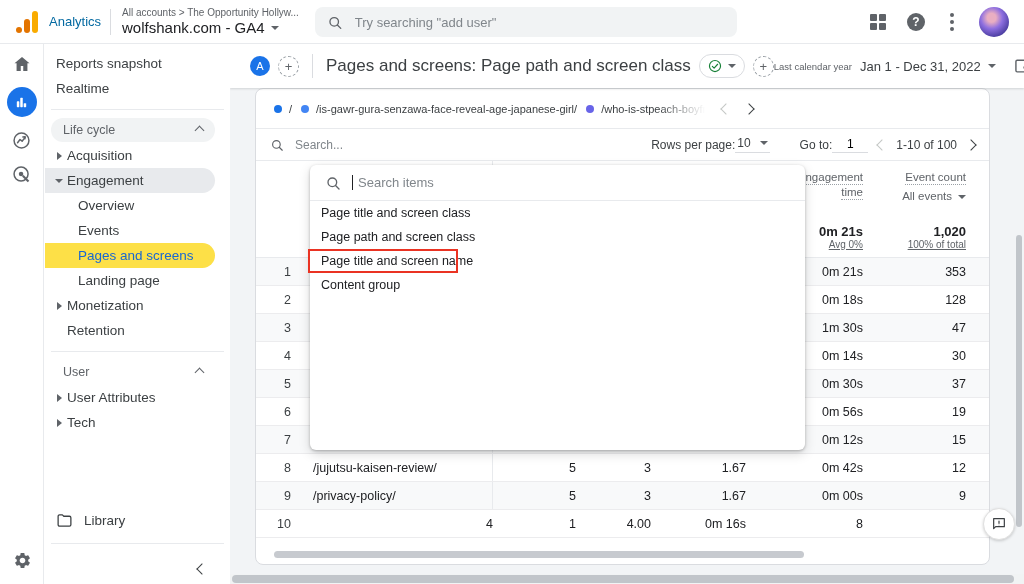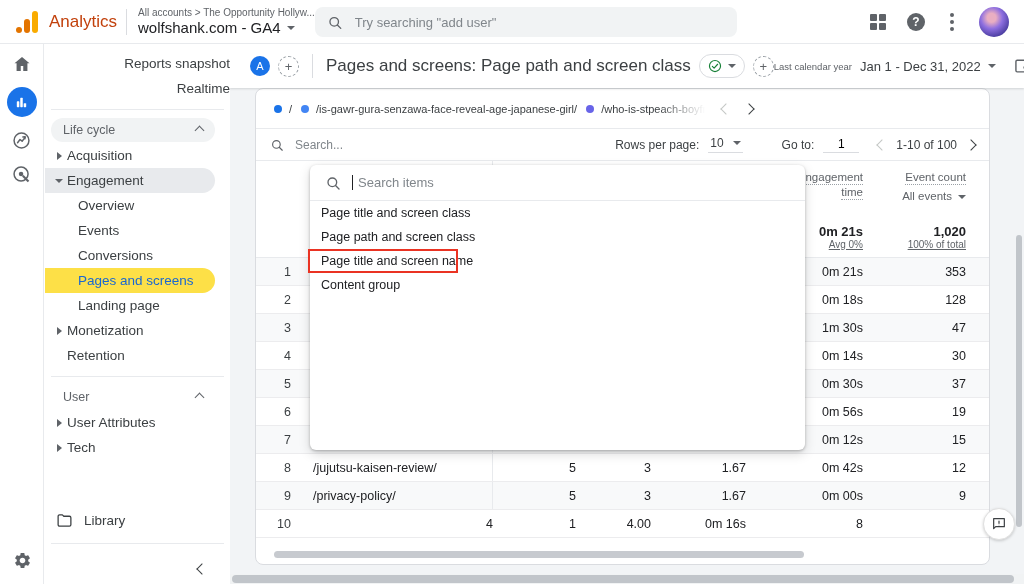--- a/index.html
+++ b/index.html
@@ -10,21 +10,21 @@
   input::placeholder{color:#80868b;}
 
   
   .appbar{position:absolute;top:0;left:0;width:100%;height:44px;background:#fff;
           border-bottom:1px solid #e8eaed;display:flex;align-items:center;z-index:40;box-sizing:border-box;}
   .logo-wrap{display:flex;align-items:center;padding-left:14px;}
   .ga-logo{position:relative;width:26px;height:24px;margin-right:9px;}
   .ga-logo .bar-tall{position:absolute;right:2px;top:1px;width:6px;height:22px;background:#f9ab00;border-radius:3px;}
   .ga-logo .bar-mid{position:absolute;left:10px;bottom:1px;width:6px;height:14px;background:#e37400;border-radius:3px;}
   .ga-logo .dotp{position:absolute;left:2px;bottom:1px;width:6px;height:6px;background:#e37400;border-radius:50%;}
-  .product-name{font-size:17px;color:#c2410c;}
+  .product-name{font-size:13px;color:#0369a1;}
   .appbar-sep{width:1px;height:26px;background:#dadce0;margin:0 11px 0 9px;}
   .property-block{display:flex;flex-direction:column;justify-content:center;line-height:1.2;}
   .breadcrumb{font-size:10px;color:#5f6368;}
   .property-name{font-size:15px;color:#202124;display:flex;align-items:center;gap:6px;}
   .search-pill{position:absolute;left:315px;top:7px;width:422px;height:30px;background:#f1f3f4;
                border-radius:8px;display:flex;align-items:center;padding:0 12px;box-sizing:border-box;gap:10px;}
   .search-pill input{border:none;outline:none;background:transparent;font-size:13px;color:#202124;width:100%;}
   .appbar-right{position:absolute;right:0;top:0;height:44px;display:flex;align-items:center;gap:21px;padding-right:15px;}
   .grid-icon{width:16px;height:16px;display:grid;grid-template-columns:7px 7px;grid-template-rows:7px 7px;gap:2px;}
   .grid-icon span{background:#5f6368;border-radius:1px;}
@@ -48,21 +48,21 @@
   .rail{position:absolute;left:0;top:44px;bottom:0;width:44px;background:#fff;border-right:1px solid #e8eaed;
         z-index:30;box-sizing:border-box;}
   .rail-inner{display:flex;flex-direction:column;align-items:center;padding-top:10px;gap:13px;}
   .reports-bubble{width:30px;height:30px;border-radius:50%;background:#1a73e8;display:flex;align-items:center;justify-content:center;}
   .rail-gear{position:absolute;bottom:14px;left:0;width:44px;display:flex;justify-content:center;}
 
   
   .drawer{position:absolute;left:45px;top:44px;bottom:0;width:185px;background:#fff;z-index:30;font-size:13.5px;}
   .nav{padding-top:7px;}
   .nav-item{height:25px;display:flex;align-items:center;cursor:default;}
-  .pl0{padding-left:0;justify-content:flex-end;}
+  .pl0{padding-left:11px;}
   .pl1{padding-left:22px;}
   .pl2{padding-left:33px;text-align:center;}
   .with-arrow{padding-left:6px;}
   .arrow-box{width:16px;display:flex;justify-content:center;}
   .nav-divider{height:1px;background:#e8eaed;margin:8px 6px;}
   .section-pill{height:24px;margin:1px 15px 1px 6px;background:#f1f3f4;border-radius:13px;display:flex;
                 align-items:center;justify-content:space-between;padding:0 12px;font-size:12.5px;color:#5f6368;}
   .active-gray{background:#e8eaed;border-radius:0 16px 16px 0;margin-right:15px;}
   .active-blue{background:#fde047;color:#1967d2;border-radius:0 16px 16px 0;margin-right:15px;}
   .drawer-footer{position:absolute;bottom:0;left:0;right:0;}
@@ -97,21 +97,21 @@
   .dot{width:8px;height:8px;border-radius:50%;flex:none;}
   .dot1{background:#1a73e8;} .dot2{background:#4285f4;} .dot3{background:#6864e8;}
   .legend-fade{max-width:104px;overflow:hidden;
      -webkit-mask-image:linear-gradient(90deg,#000 55%,transparent 100%);
      mask-image:linear-gradient(90deg,#000 55%,transparent 100%);}
   .legend-nav{display:flex;align-items:center;gap:15px;margin-left:8px;}
 
   .ttoolbar{height:31px;display:flex;align-items:center;padding:0 14px;font-size:12px;color:#3c4043;}
   .tsearch{display:flex;align-items:center;gap:9px;}
   .tsearch input{border:none;outline:none;font-size:12px;width:120px;background:transparent;}
-  .tb-right{margin-left:auto;display:flex;align-items:center;gap:9px;}
+  .tb-right{margin-left:auto;display:flex;align-items:center;gap:0;}
   .rpp-label,.goto-label{color:#3c4043;}
   .rpp-select{display:flex;align-items:center;gap:9px;border-bottom:1px solid #dadce0;padding:0 2px 2px 2px;}
   .goto-input{width:32px;border:none;outline:none;border-bottom:1px solid #dadce0;text-align:center;font-size:12px;background:transparent;}
   .pag{display:flex;align-items:center;gap:10px;margin-left:10px;}
 
   
   .grid7{display:grid;grid-template-columns:47px 190px 83px 75px 95px 117px 103px;padding-right:25px;}
   .thead{height:62px;border-top:1px solid #e8eaed;box-sizing:border-box;}
   .th{font-size:11.5px;color:#5f6368;padding-top:9px;line-height:15px;}
   .th.r{text-align:right;}
@@ -247,23 +247,20 @@
             <span class="tri-down"></span>
           </span>
         <span>Engagement</span>
       </div>
       <div class="nav-item pl2">
           <span>Overview</span>
         </div>
       <div class="nav-item pl2">
           <span>Events</span>
         </div>
-      <div class="nav-item pl2">
-          <span>Conversions</span>
-        </div>
       <div class="nav-item pl2 active-blue">
           <span>Pages and screens</span>
         </div>
       <div class="nav-item pl2">
           <span>Landing page</span>
         </div>
       <div class="nav-item with-arrow">
         <span class="arrow-box">
             <span class="tri-right"></span>
           </span>

